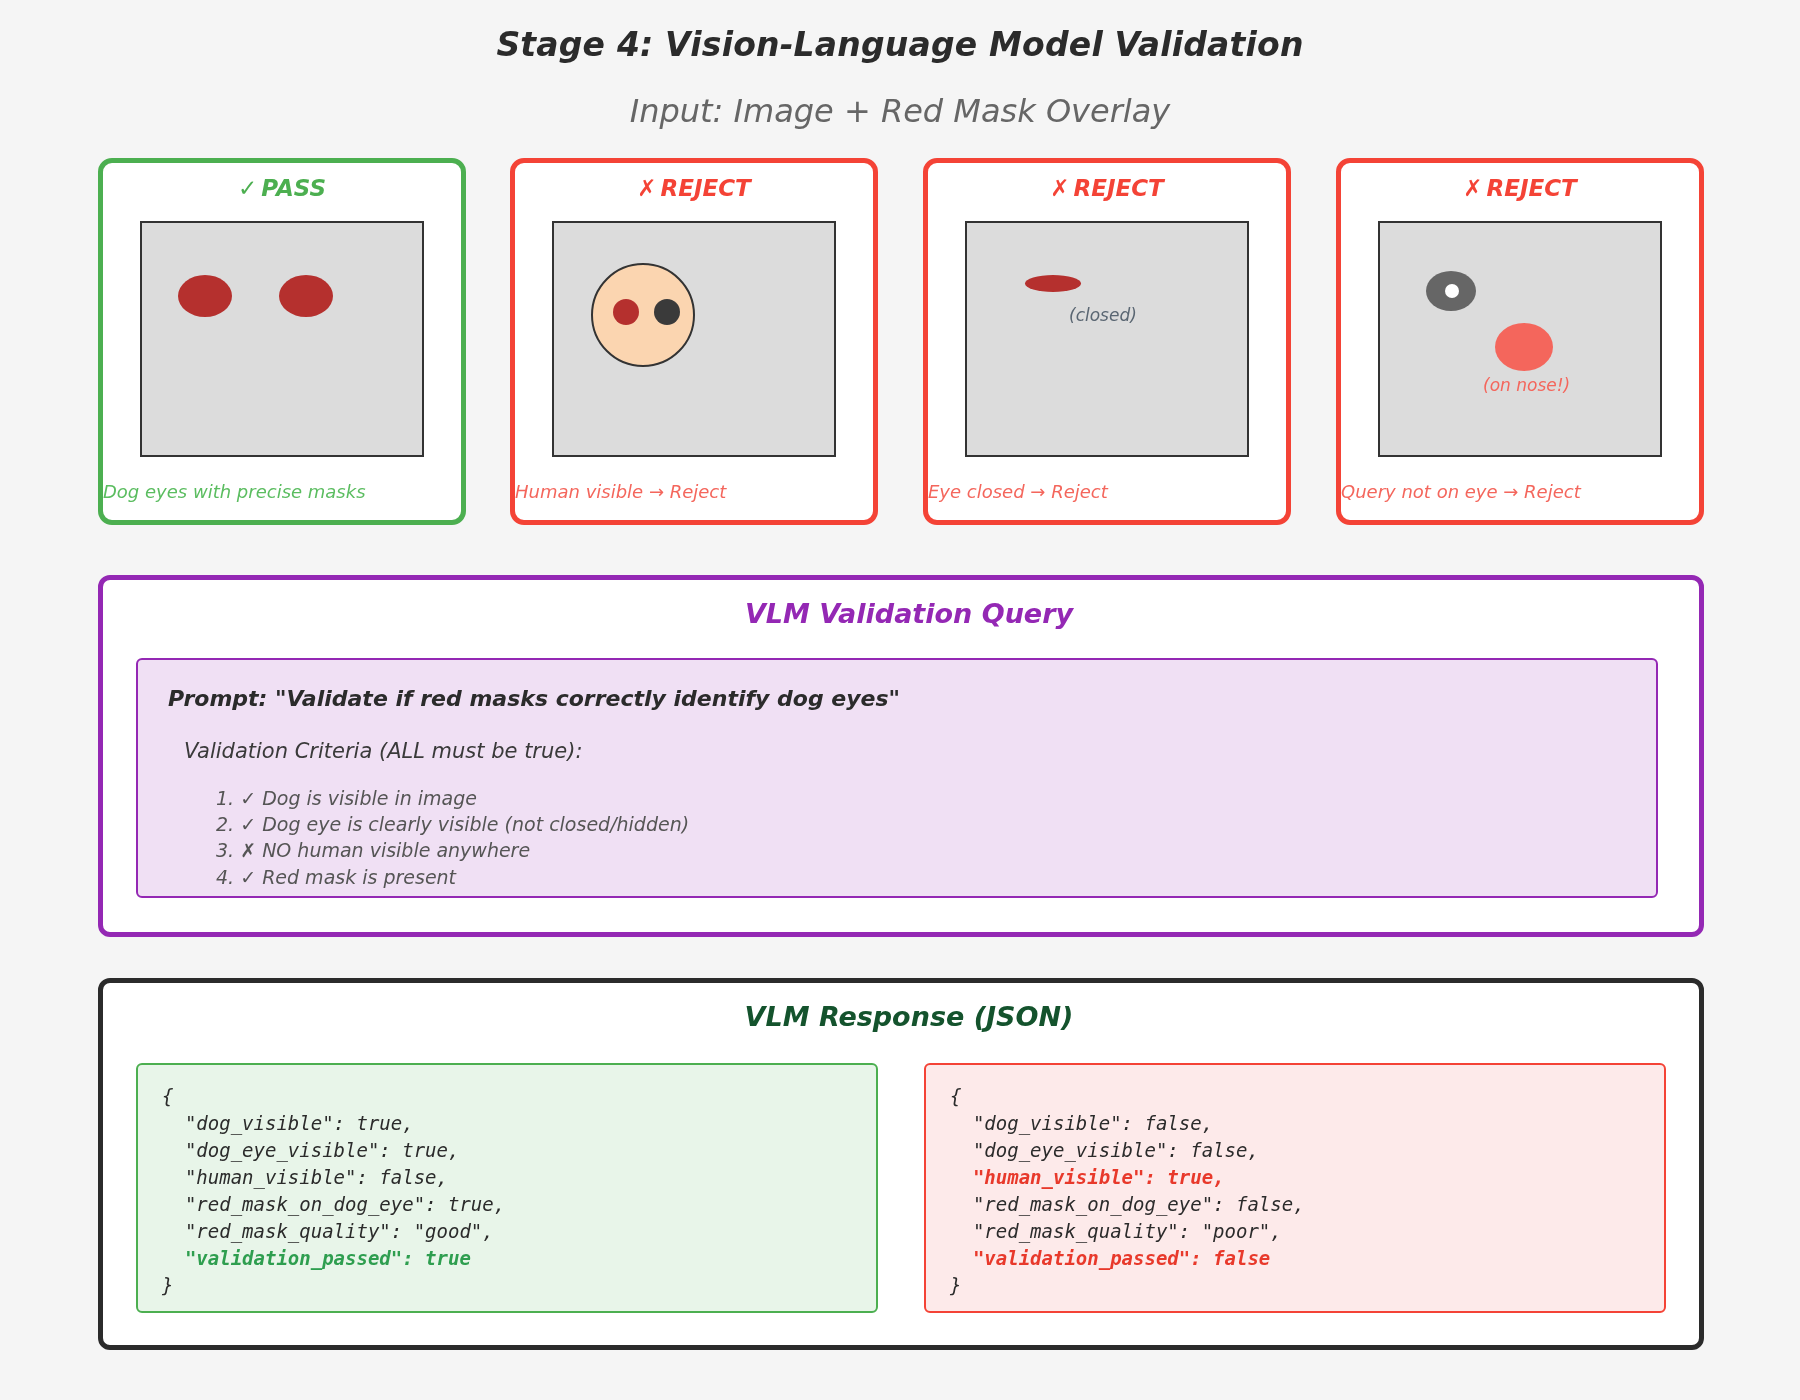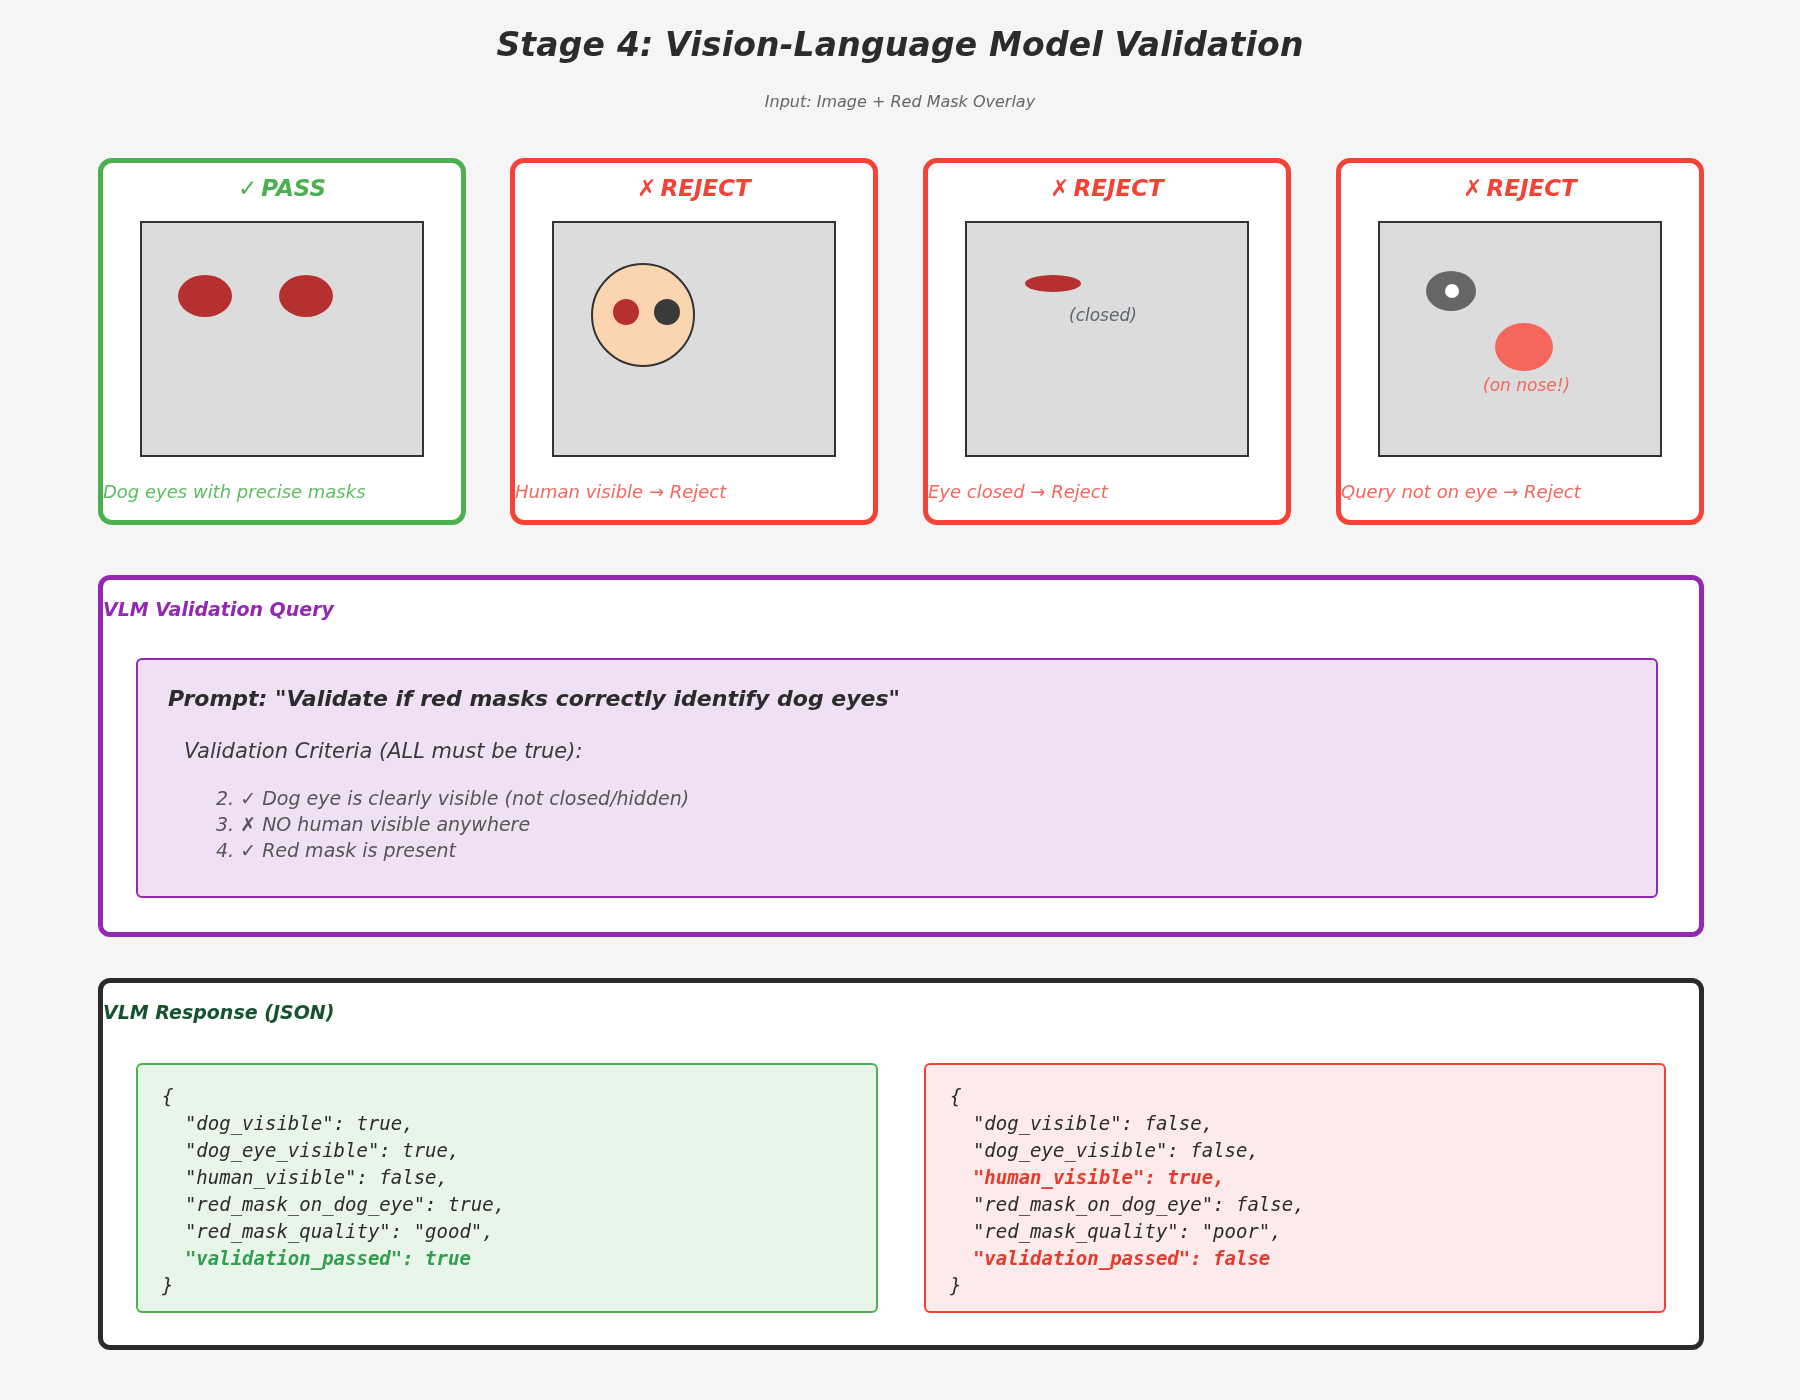--- a/index.html
+++ b/index.html
@@ -15,21 +15,21 @@
   
   .title {
     position: absolute; left: 0; top: 25px; width: 1800px;
     text-align: center;
     font-size: 33px; font-weight: bold; color: #2b2b2b;
     letter-spacing: .2px;
   }
   .subtitle {
     position: absolute; left: 0; top: 92px; width: 1800px;
     text-align: center;
-    font-size: 16px; color: #666;
+    font-size: 32px; color: #666;
   }
 
   
   .cards { position: absolute; left: 98px; top: 158px; width: 1606px; height: 367px; }
   .card {
     position: absolute; top: 0;
     width: 368px; height: 367px;
     background: #ffffff;
     border-radius: 14px;
     border: 5px solid #f44336;
@@ -82,21 +82,21 @@
     position: absolute;
     background: #ffffff;
     border-radius: 12px;
   }
   .panel-query {
     left: 98px; top: 575px; width: 1606px; height: 362px;
     border: 5px solid #9428b4;
   }
   .panel-title {
     position: absolute; left: 0; top: 18px; width: 100%;
-    font-size: 19px; font-weight: bold;
+    text-align: center; font-size: 27px; font-weight: bold; padding-left: 16px;
   }
   .panel-query .panel-title { color: #9428b4; }
 
   .query-body {
     position: absolute; left: 33px; top: 78px;
     width: 1522px; height: 240px;
     background: #f0e0f4;
     border: 2px solid #9428b4;
     border-radius: 6px;
     padding: 26px 30px 0 30px;
@@ -206,20 +206,21 @@
 
   </div>
 
   <div class="panel panel-query">
     <div class="panel-title">VLM Validation Query</div>
     <div class="query-body">
       <div class="prompt-line">Prompt: "Validate if red masks correctly identify dog eyes"</div>
       <div class="criteria-heading">Validation Criteria (ALL must be true):</div>
       <div class="criteria-cols">
         <div class="criteria-col left">
+          <div class="crit">1. ✓ Dog is visible in image</div>
           <div class="crit">2. ✓ Dog eye is clearly visible (not closed/hidden)</div>
           <div class="crit">3. ✗ NO human visible anywhere</div>
           <div class="crit">4. ✓ Red mask is present</div>
         </div>
       </div>
     </div>
   </div>
 
   <div class="panel panel-response">
     <div class="panel-title">VLM Response (JSON)</div>

